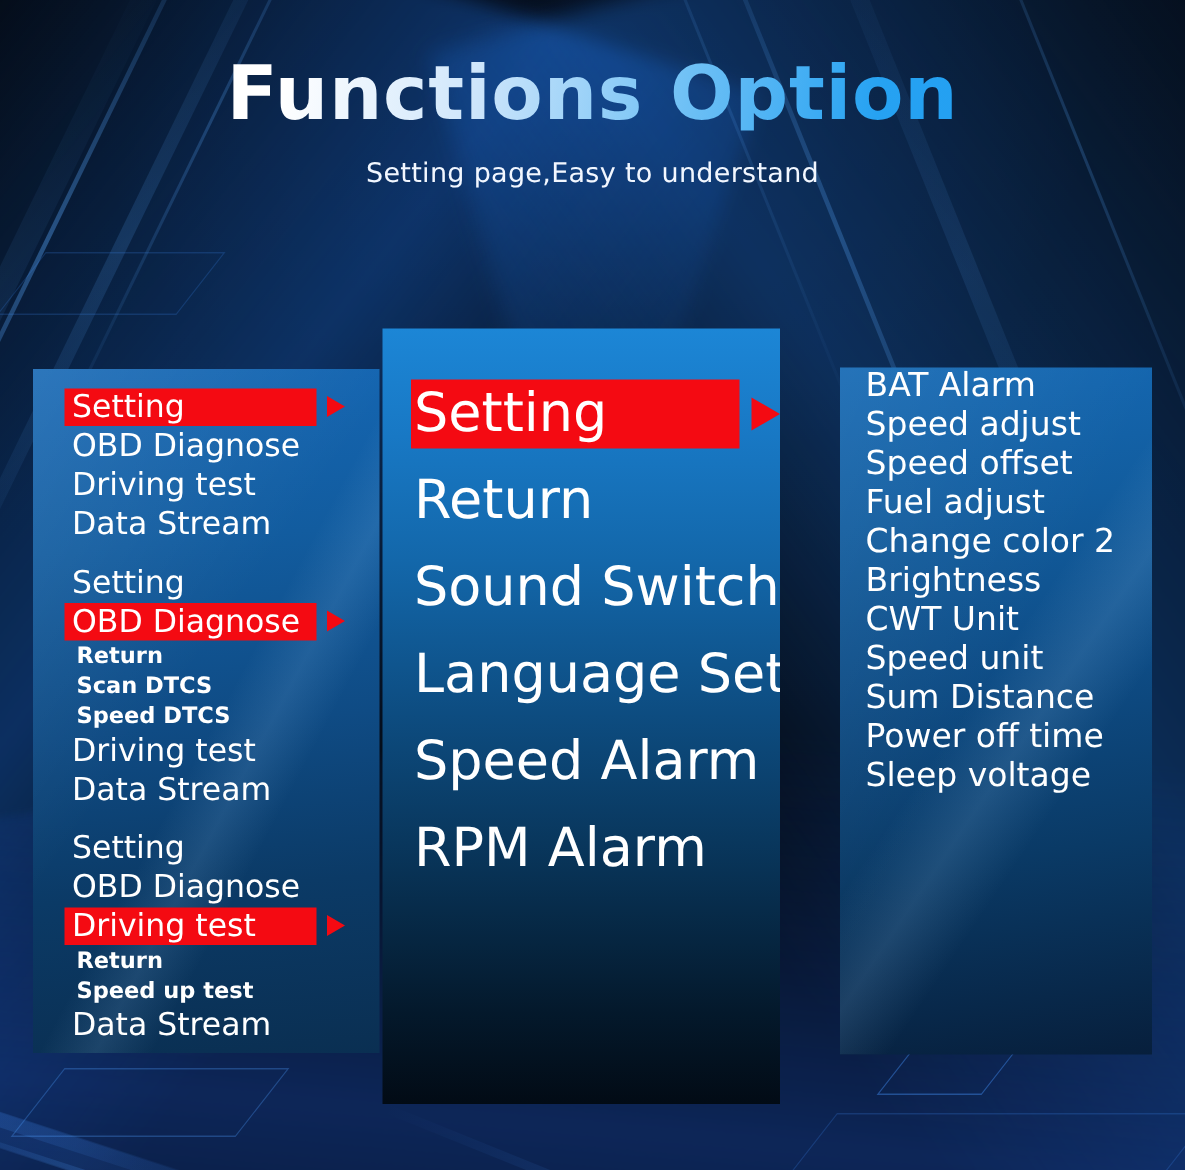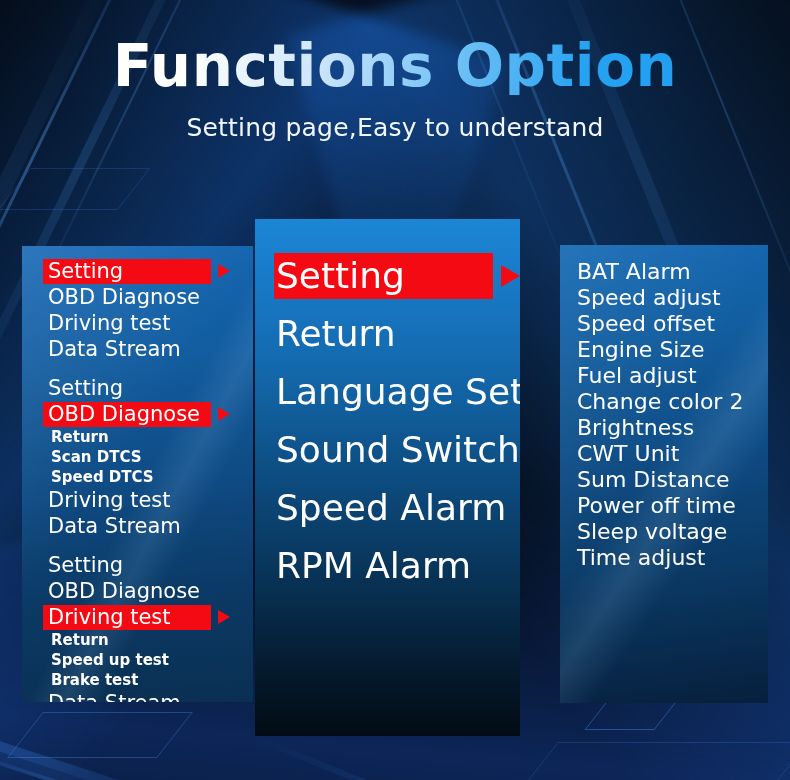--- a/index.html
+++ b/index.html
@@ -54,27 +54,27 @@
   .hexline { position:absolute; border:1px solid rgba(80,160,255,.30); }
   .hexline.h1 { left:25px;  top:712px; width:150px; height:46px; transform:skewX(-38deg); }
   .hexline.h2 { left:600px; top:690px; width:70px;  height:40px; transform:skewX(-38deg); border-color:rgba(70,150,255,.40); }
   .hexline.h3 { left:540px; top:742px; width:250px; height:46px; transform:skewX(-38deg); border-color:rgba(60,130,230,.24); }
   .hexline.h4 { left:14px;  top:168px; width:120px; height:42px; transform:skewX(-38deg); border-color:rgba(60,130,230,.22); }
 
   
   #header { position:relative; z-index:3; text-align:center; padding-top:38px; }
   #title {
     font-family:"DejaVu Sans", sans-serif;
-    font-weight:700; font-size:58px; line-height:.98; letter-spacing:.5px;
+    font-weight:700; font-size:50px; line-height:.98; letter-spacing:.5px;
     background:linear-gradient(100deg,#ffffff 0%, #ffffff 24%, #cfe6fb 40%, #6ec0f5 58%, #26a2f2 74%, #1d9bf0 100%);
     -webkit-background-clip:text; background-clip:text;
     -webkit-text-fill-color:transparent; color:transparent;
   }
   #subtitle {
-    margin-top:18px; font-size:25px; color:#f2f7ff; font-weight:400;
+    margin-top:18px; font-size:18px; color:#f2f7ff; font-weight:400;
     font-family:"DejaVu Sans", sans-serif; letter-spacing:.2px;
   }
 
   
   #panels { position:absolute; inset:0; z-index:4; }
 
   .panel { position:absolute; overflow:hidden; }
 
   
   #leftPanel {
@@ -190,47 +190,45 @@
         <div class="l-item sub"><span class="txt">Scan DTCS</span></div>
         <div class="l-item sub"><span class="txt">Speed DTCS</span></div>
         <div class="l-item"><span class="txt">Driving test</span></div>
         <div class="l-item"><span class="txt">Data Stream</span></div>
         <div class="l-gap"></div>
         <div class="l-item"><span class="txt">Setting</span></div>
         <div class="l-item"><span class="txt">OBD Diagnose</span></div>
         <div class="l-item hl"><div class="hlbar"></div><span class="txt">Driving test</span><div class="arrow"></div></div>
         <div class="l-item sub"><span class="txt">Return</span></div>
         <div class="l-item sub"><span class="txt">Speed up test</span></div>
-        <div class="l-item sub"><span class="txt">Brake test</span></div>
         <div class="l-item"><span class="txt">Data Stream</span></div>
       </div>
   </div>
 
   <div class="panel" id="midPanel">
     <div id="midList" style="position:relative;z-index:2;padding-top:28px;">
         <div class="m-item hl"><div class="hlbar"></div><span class="txt">Setting</span><div class="arrow"></div></div>
         <div class="m-item"><span class="txt">Return</span></div>
+        <div class="m-item"><span class="txt">Sound Switch</span></div>
         <div class="m-item"><span class="txt">Language Set</span></div>
-        <div class="m-item"><span class="txt">Sound Switch</span></div>
         <div class="m-item"><span class="txt">Speed Alarm</span></div>
         <div class="m-item"><span class="txt">RPM Alarm</span></div>
       </div>
   </div>
 
   <div class="panel" id="rightPanel">
     <div class="sheen"></div>
-    <div id="rightList" style="position:relative;z-index:2;padding-top:14px;">
+    <div id="rightList" style="position:relative;z-index:2;">
         <div class="r-item">BAT Alarm</div>
         <div class="r-item">Speed adjust</div>
         <div class="r-item">Speed offset</div>
-        <div class="r-item">Engine Size</div>
         <div class="r-item">Fuel adjust</div>
         <div class="r-item">Change color 2</div>
         <div class="r-item">Brightness</div>
         <div class="r-item">CWT Unit</div>
+        <div class="r-item">Speed unit</div>
         <div class="r-item">Sum Distance</div>
         <div class="r-item">Power off time</div>
         <div class="r-item">Sleep voltage</div>
-        <div class="r-item">Time adjust</div>
       </div>
   </div>
 
 </div>
 
 </body></html>

